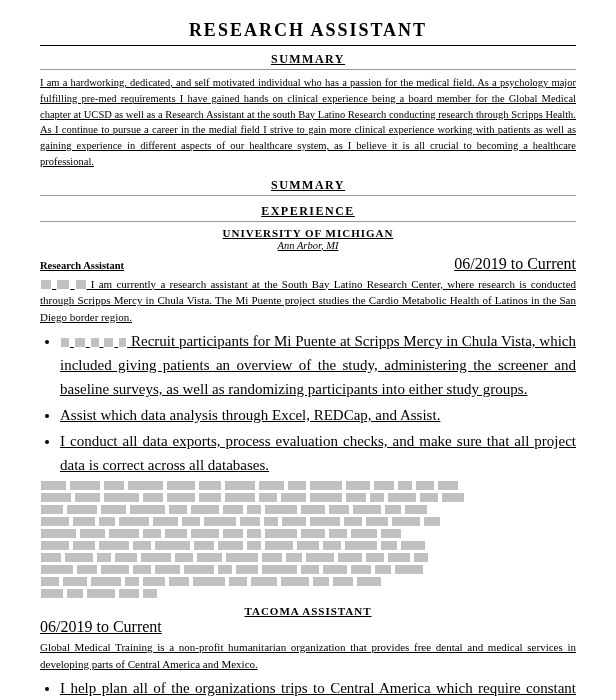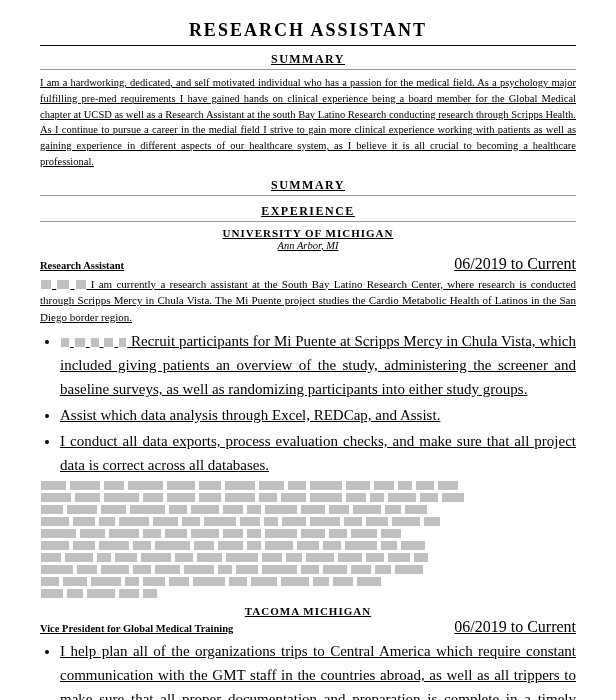--- a/index.html
+++ b/index.html
@@ -350,25 +350,25 @@
           <span class="redacted-block" style="width:22px;"></span>
           <span class="redacted-block" style="width:16px;"></span>
           <span class="redacted-block" style="width:28px;"></span>
           <span class="redacted-block" style="width:20px;"></span>
           <span class="redacted-block" style="width:14px;"></span>
         </div>
       </div>
     </div>
 
     <div class="experience-section">
-      <div class="employer-name">TACOMA MICHIGAN</div>
+      <div class="employer-name">TACOMA ASSISTANT</div>
       <div class="job-title-row">
-        <span class="job-title">Vice President for Global Medical Training</span>
         <span class="job-dates">06/2019 to Current</span>
       </div>
+      <p class="job-description">Global Medical Training is a non-profit humanitarian organization that provides free dental and medical services in developing parts of Central America and Mexico.</p>
       <ul class="job-bullets">
         <li>I help plan all of the organizations trips to Central America which require constant communication with the GMT staff in the countries abroad, as well as all trippers to make sure that all proper documentation and preparation is complete in a timely manner before the trip.</li>
 
       </ul>
     </div>
 
   </div>
 
 </div>
 

